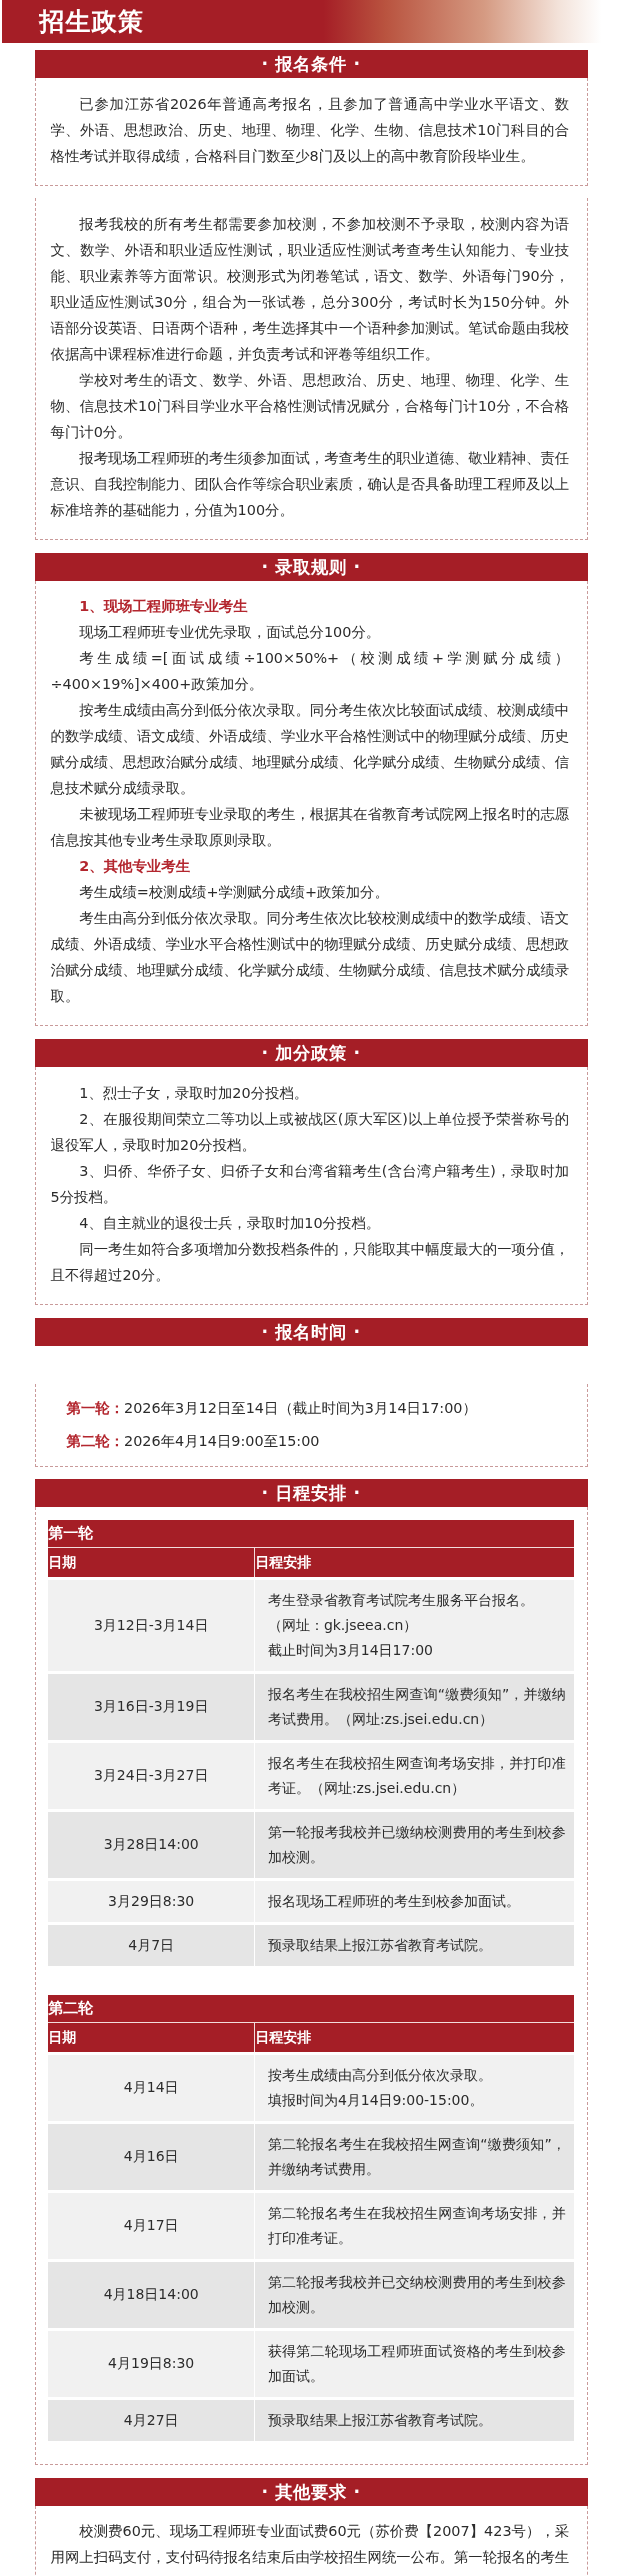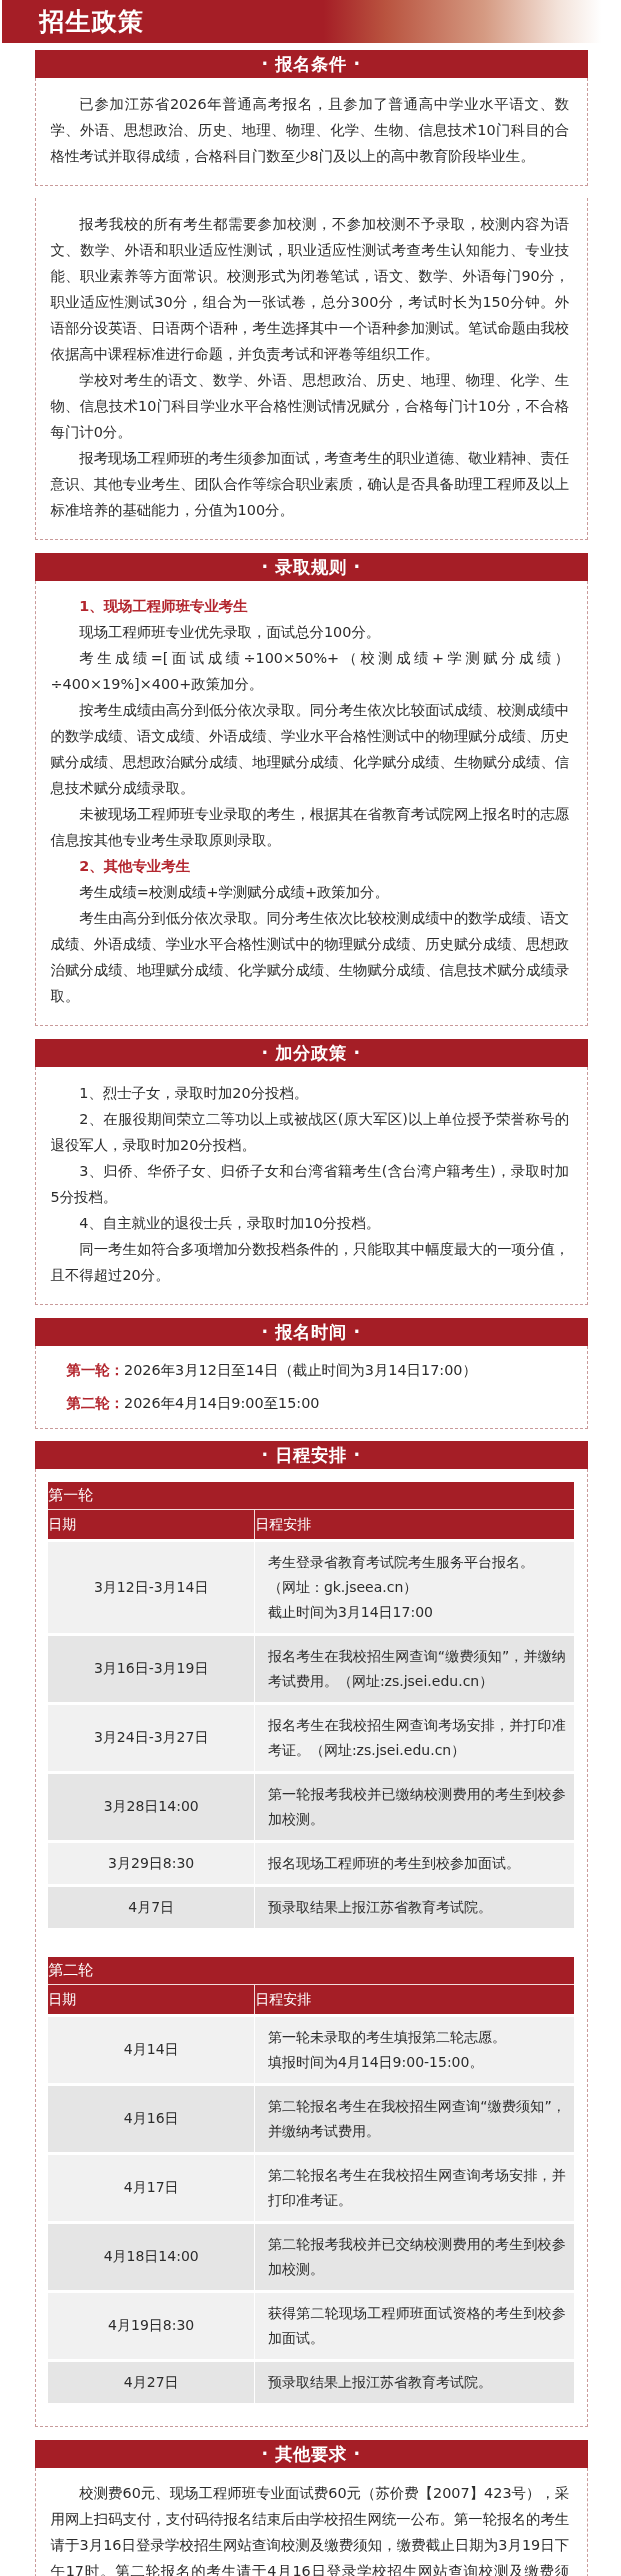--- a/index.html
+++ b/index.html
@@ -60,21 +60,21 @@
     width: 100%;
     border-collapse: separate;
     border-spacing: 0;
     font-size: 14px;
     line-height: 25px;
   }
   .sched + .sched { margin-top: 29px; }
   .sched th {
     background: #a51e26;
     color: #ffffff;
-    font-weight: normal;
+    font-weight: bold;
     height: 29px;
   }
   .sched th.round-head {
     font-size: 15px;
     height: 28px;
     border-bottom: 1.7px solid #f3dcdc;
   }
   .sched th.col-date { width: 207px; border-right: 1.7px solid #f3dcdc; }
   .sched td {
     padding: 8px 8px 8px 12.7px;
@@ -101,21 +101,21 @@
   <div class="sec-header">· 报名条件 ·</div>
   <div class="sec-body">
     <p class="para">已参加江苏省2026年普通高考报名，且参加了普通高中学业水平语文、数学、外语、思想政治、历史、地理、物理、化学、生物、信息技术10门科目的合格性考试并取得成绩，合格科目门数至少8门及以上的高中教育阶段毕业生。</p>
   </div>
 </div>
 
 <div class="section">
   <div class="sec-body">
     <p class="para">报考我校的所有考生都需要参加校测，不参加校测不予录取，校测内容为语文、数学、外语和职业适应性测试，职业适应性测试考查考生认知能力、专业技能、职业素养等方面常识。校测形式为闭卷笔试，语文、数学、外语每门90分，职业适应性测试30分，组合为一张试卷，总分300分，考试时长为150分钟。外语部分设英语、日语两个语种，考生选择其中一个语种参加测试。笔试命题由我校依据高中课程标准进行命题，并负责考试和评卷等组织工作。</p>
     <p class="para">学校对考生的语文、数学、外语、思想政治、历史、地理、物理、化学、生物、信息技术10门科目学业水平合格性测试情况赋分，合格每门计10分，不合格每门计0分。</p>
-    <p class="para">报考现场工程师班的考生须参加面试，考查考生的职业道德、敬业精神、责任意识、其他专业考生、团队合作等综合职业素质，确认是否具备助理工程师及以上标准培养的基础能力，分值为100分。</p>
+    <p class="para">报考现场工程师班的考生须参加面试，考查考生的职业道德、敬业精神、责任意识、自我控制能力、团队合作等综合职业素质，确认是否具备助理工程师及以上标准培养的基础能力，分值为100分。</p>
   </div>
 </div>
 
 <div class="section">
   <div class="sec-header">· 录取规则 ·</div>
   <div class="sec-body">
     <p class="sub-title">1、现场工程师班专业考生</p>
     <p class="para">现场工程师班专业优先录取，面试总分100分。</p>
     <p class="para">考生成绩=[面试成绩÷100×50%+（校测成绩+学测赋分成绩）÷400×19%]×400+政策加分。</p>
     <p class="para">按考生成绩由高分到低分依次录取。同分考生依次比较面试成绩、校测成绩中的数学成绩、语文成绩、外语成绩、学业水平合格性测试中的物理赋分成绩、历史赋分成绩、思想政治赋分成绩、地理赋分成绩、化学赋分成绩、生物赋分成绩、信息技术赋分成绩录取。</p>
@@ -132,21 +132,21 @@
     <p class="para">1、烈士子女，录取时加20分投档。</p>
     <p class="para">2、在服役期间荣立二等功以上或被战区(原大军区)以上单位授予荣誉称号的退役军人，录取时加20分投档。</p>
     <p class="para">3、归侨、华侨子女、归侨子女和台湾省籍考生(含台湾户籍考生)，录取时加5分投档。</p>
     <p class="para">4、自主就业的退役士兵，录取时加10分投档。</p>
     <p class="para">同一考生如符合多项增加分数投档条件的，只能取其中幅度最大的一项分值，且不得超过20分。</p>
   </div>
 </div>
 
 <div class="section">
   <div class="sec-header">· 报名时间 ·</div>
-  <div class="sec-body" style="line-height:33px; padding-top:8px; padding-bottom:8px;">
+  <div class="sec-body" style="line-height:33px; padding-top:8px; padding-bottom:8px;margin-top:38px;">
     <p class="round-line">
       <span class="round-label">第一轮：</span><span>2026年3月12日至14日（截止时间为3月14日17:00）</span>
     </p>
     <p class="round-line">
       <span class="round-label">第二轮：</span><span>2026年4月14日9:00至15:00</span>
     </p>
   </div>
 </div>
 
 <div class="section">
@@ -202,21 +202,21 @@
           </tr>
         <tr>
           <th class="col-date">日期</th>
           <th>日程安排</th>
         </tr>
       </thead>
       <tbody>
         <tr>
           <td class="date">4月14日</td>
           <td>
-            <span class="task-line">第一轮未录取的考生填报第二轮志愿。</span>
+            <span class="task-line">按考生成绩由高分到低分依次录取。</span>
             <span class="task-line">填报时间为4月14日9:00-15:00。</span>
           </td>
         </tr>
         <tr>
           <td class="date">4月16日</td>
           <td>第二轮报名考生在我校招生网查询“缴费须知”，并缴纳考试费用。</td>
         </tr>
         <tr>
           <td class="date">4月17日</td>
           <td>第二轮报名考生在我校招生网查询考场安排，并打印准考证。</td>

